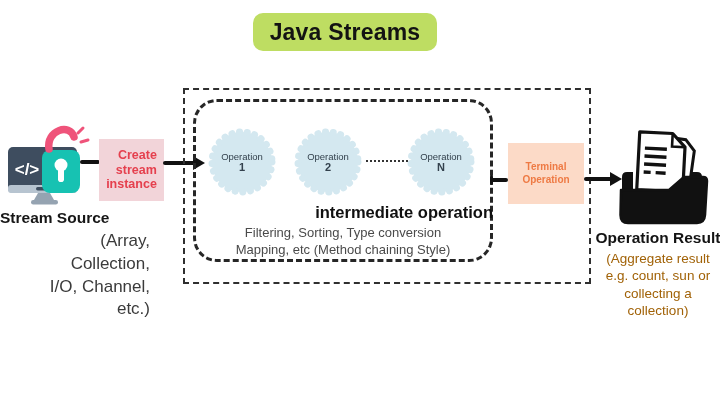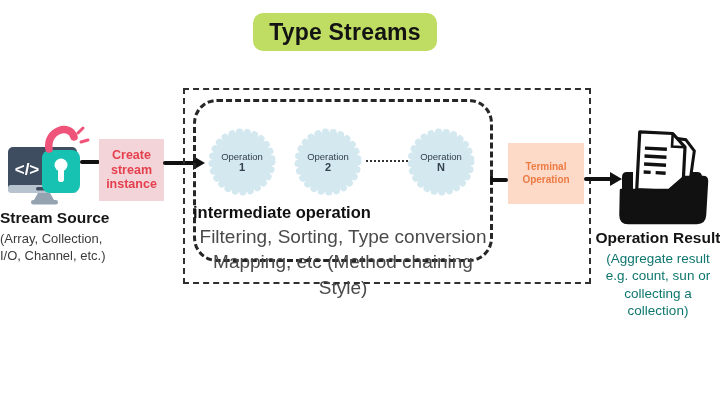--- a/index.html
+++ b/index.html
@@ -10,68 +10,68 @@
   .abs{position:absolute;}
   
   .title-box{
     left:253px;top:13px;width:184px;height:38px;background:#bedd62;border-radius:10px;
     display:flex;align-items:center;justify-content:center;
   }
   .title-box span{font-size:23px;font-weight:700;color:#131313;letter-spacing:.2px;}
   
   .src-icon{left:2px;top:118px;width:102px;height:92px;}
   .src-label{left:0;top:209px;width:120px;font-size:15.5px;font-weight:700;color:#161616;}
-  .src-sub{left:0;top:230px;width:122px;text-align:left;font-size:13px;color:#3b3b3b;line-height:1.34;white-space:pre-line;}
+  .src-sub{left:0;top:230px;width:122px;text-align:right;font-size:17px;color:#3b3b3b;line-height:1.34;white-space:pre-line;padding-left:28px;}
   
   .conn1{left:80px;top:160px;width:20px;height:3.5px;background:#111;border-radius:2px;}
   .conn2{left:491px;top:178px;width:17px;height:3.5px;background:#111;border-radius:2px;}
   .conn2::before{content:"";position:absolute;left:-1.5px;top:-3.5px;width:3.5px;height:10.5px;background:#111;border-radius:2px;}
   .arrow{height:14px;}
   .arrow .shaft{position:absolute;left:0;top:5.25px;height:3.5px;background:#111;border-radius:2px;}
   .arrow .head{position:absolute;top:0;width:0;height:0;border-top:7px solid transparent;border-bottom:7px solid transparent;border-left:12px solid #111;}
   .arrow1{left:163px;top:156px;width:42px;}
   .arrow1 .shaft{width:32px;}
   .arrow1 .head{left:30px;}
   .arrow2{left:584px;top:172px;width:38px;}
   .arrow2 .shaft{width:28px;}
   .arrow2 .head{left:26px;}
   
   .create-box{left:99px;top:139px;width:65px;height:62px;background:#f2d4d9;display:flex;align-items:center;justify-content:center;}
-  .create-box span{font-size:12.5px;font-weight:700;color:#e5404e;line-height:1.18;text-align:center;white-space:pre-line;}
+  .create-box span{font-size:12.5px;font-weight:700;color:#e5404e;line-height:1.18;text-align:right;white-space:pre-line;}
   .terminal-box{left:508px;top:143px;width:76px;height:61px;background:#fcdac7;display:flex;align-items:center;justify-content:center;}
   .terminal-box span{font-size:10px;font-weight:700;color:#ee7a44;line-height:1.25;text-align:center;white-space:pre-line;}
   
   .outer-box{left:183px;top:88px;width:408px;height:196px;border:2px dashed #2f2f2f;box-sizing:border-box;}
   .inner-box{left:193px;top:99px;width:300px;height:163px;border:3px dashed #262626;border-radius:24px;box-sizing:border-box;}
   
   .op{width:78px;height:78px;}
   .op svg{position:absolute;inset:0;}
   .op .op-label{position:absolute;inset:0;display:flex;flex-direction:column;align-items:center;justify-content:center;color:#33414d;}
   .op .op-name{font-size:9.5px;}
   .op .op-num{font-size:11px;font-weight:700;margin-top:-1px;}
   .op1{left:203px;top:123px;}
   .op2{left:289px;top:123px;}
   .opn{left:402px;top:123px;}
   .dotted{left:366px;top:160px;width:42px;border-top:2.5px dotted #333;}
   
-  .int-title{left:193px;top:203px;width:300px;text-align:left;font-size:16.5px;font-weight:700;color:#101010;}
-  .int-desc{left:188px;top:224px;width:310px;text-align:center;font-size:19px;color:#4a4a4a;line-height:1.33;white-space:pre-line;}
+  .int-title{left:193px;top:203px;width:300px;text-align:right;font-size:16.5px;font-weight:700;color:#101010;}
+  .int-desc{left:188px;top:224px;width:310px;text-align:center;font-size:13px;color:#4a4a4a;line-height:1.33;white-space:pre-line;}
   .pipe-label{left:193px;top:287px;width:306px;text-align:center;font-size:23px;font-weight:700;color:#141414;}
   
   .result-icon{left:612px;top:126px;width:100px;height:105px;}
   .result-label{left:594px;top:229px;width:128px;text-align:center;font-size:15.5px;font-weight:700;color:#131313;}
-  .result-sub{left:596px;top:250px;width:124px;text-align:center;font-size:13.5px;color:#0f766e;line-height:1.28;white-space:pre-line;}
+  .result-sub{left:596px;top:250px;width:124px;text-align:center;font-size:13.5px;color:#a16207;line-height:1.28;white-space:pre-line;}
 </style>
 </head>
 <body>
 
 <div class="canvas">
 
   <div class="abs title-box">
-    <span>Type Streams</span>
+    <span>Java Streams</span>
   </div>
 
   <svg class="abs src-icon" viewBox="0 0 102 92">
     <rect x="6" y="29" width="69" height="46" rx="5" fill="#3e4d5f"></rect>
     <rect x="6" y="67" width="69" height="8" rx="3" fill="#b7c4d0"></rect>
     <rect x="34" y="69" width="12" height="3.5" rx="1.7" fill="#3e4d5f"></rect>
     <polygon points="36,75 48,75 52,82 32,82" fill="#95a3b1"></polygon>
     <rect x="29" y="82" width="27" height="4.5" rx="2.2" fill="#95a3b1"></rect>
     <text x="25" y="57" text-anchor="middle" font-size="17" font-weight="bold" fill="#ffffff" font-family="'Liberation Sans',sans-serif">&lt;/&gt;</text>
     <rect x="40" y="32" width="38" height="43" rx="8" fill="#17c2b2"></rect>

